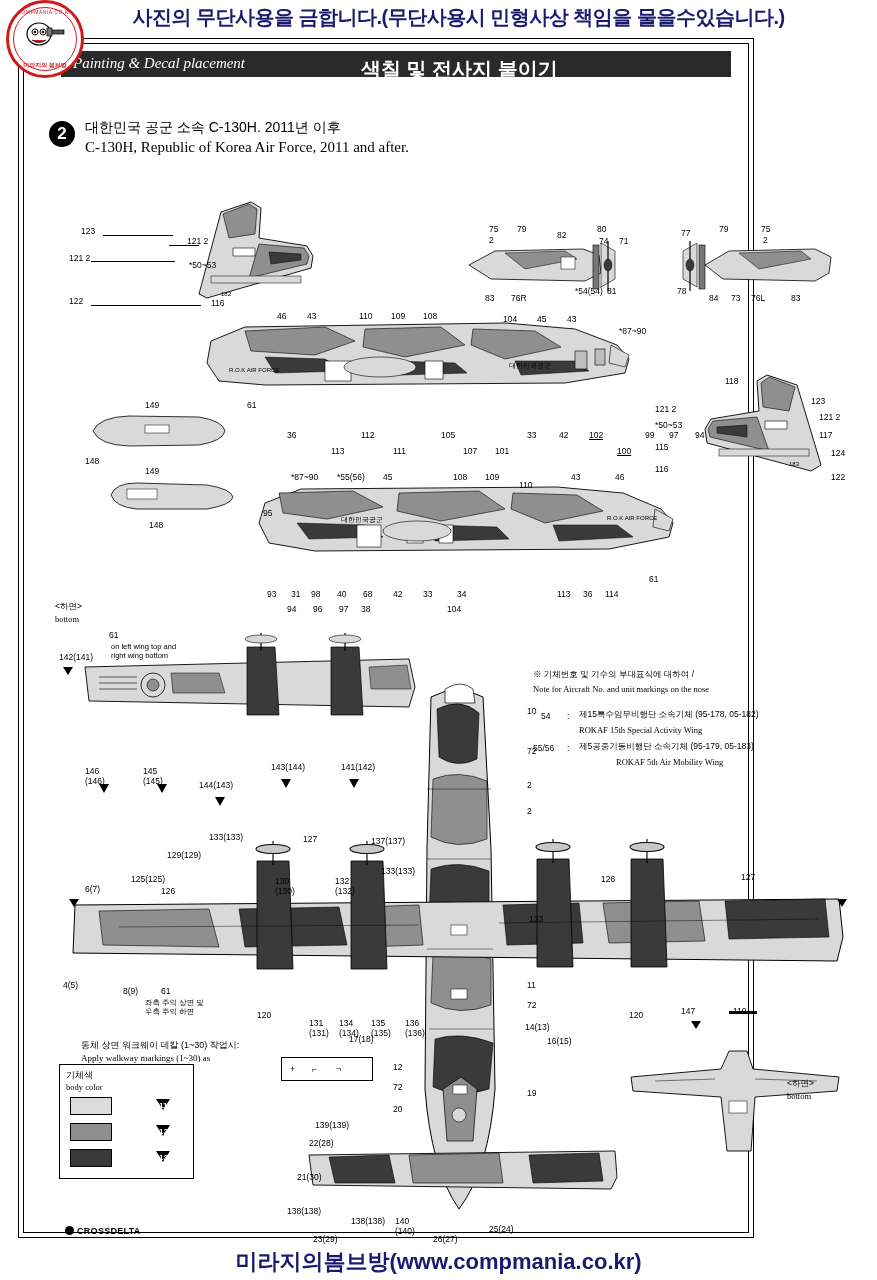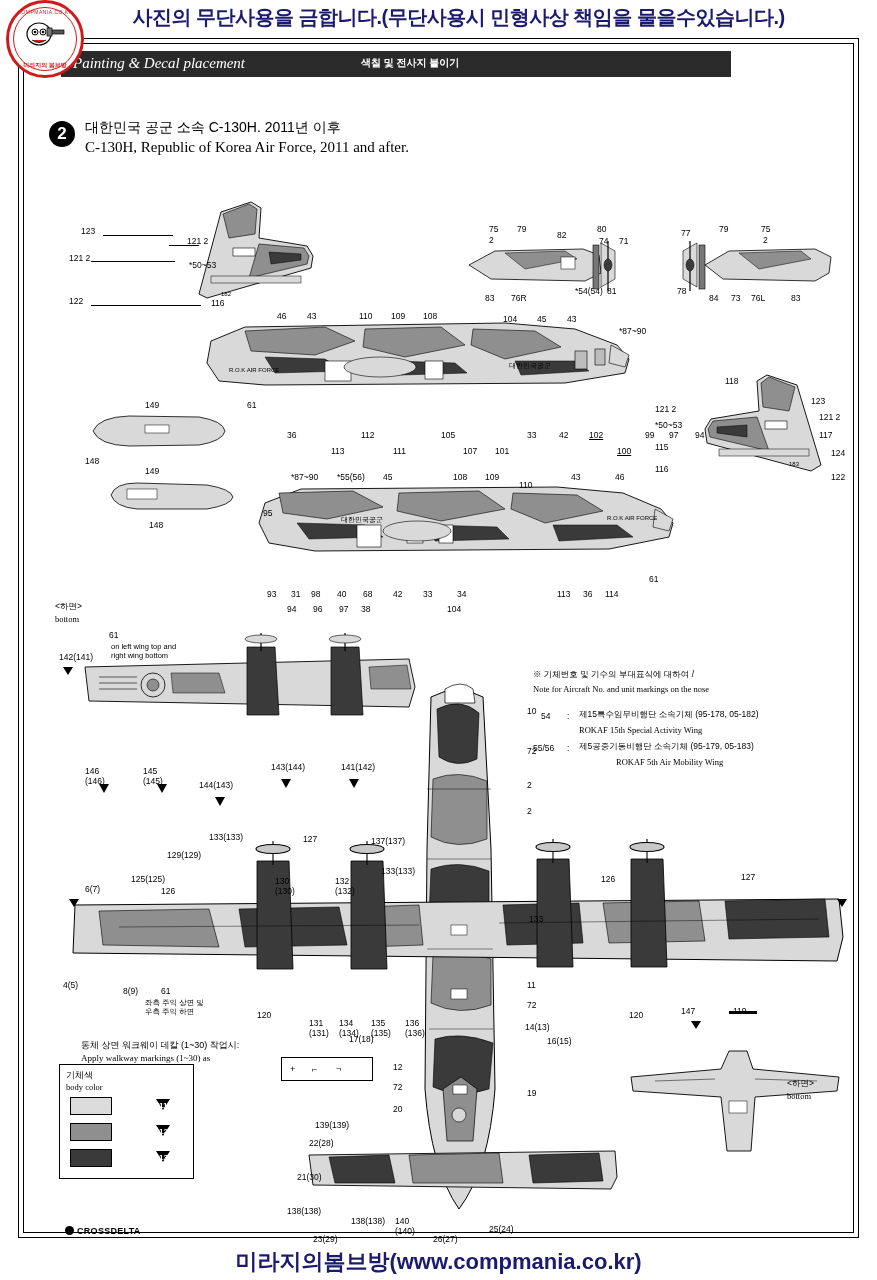--- a/index.html
+++ b/index.html
@@ -32,39 +32,39 @@
   .logo-stamp .txt-bot {
     position:absolute; left:0; bottom:5px; width:100%; text-align:center;
     font-size:6px; color:#d01a1a; font-weight:bold;
   }
   .logo-stamp .face {
     position:absolute; left:14px; top:18px; width:44px; height:30px;
   }
 
   
   .page {
-    position:absolute; left:18px; top:38px; width:841px; height:1200px;
+    position:absolute; left:18px; top:38px; width:736px; height:1200px;
     border:1.5px solid #000; box-sizing:border-box; background:#fff;
   }
   .page-inner {
     position:absolute; left:4px; top:4px; right:4px; bottom:4px;
     border:0.8px solid #000;
   }
 
   
   .titlebar {
     position:absolute; left:42px; top:12px; width:670px; height:26px;
     background:#2a2a2a;
   }
   .titlebar .en {
     position:absolute; left:12px; top:4px; color:#fff; font-size:15px; font-style:italic;
     font-family:"Liberation Serif", serif;
   }
   .titlebar .ko {
-    position:absolute; left:300px; top:5px; color:#fff; font-size:10px; font-weight:bold;
+    position:absolute; left:300px; top:5px; color:#fff; font-size:20px; font-weight:bold;
   }
 
   
   .step-badge {
     position:absolute; left:30px; top:82px; width:26px; height:26px; border-radius:50%;
     background:#000; color:#fff; font-size:17px; font-weight:bold; text-align:center; line-height:26px;
   }
   .step-ko { position:absolute; left:66px; top:80px; font-size:14px; color:#000; }
   .step-en { position:absolute; left:66px; top:100px; font-size:15px; color:#000; font-family:"Liberation Serif", serif; }
 

